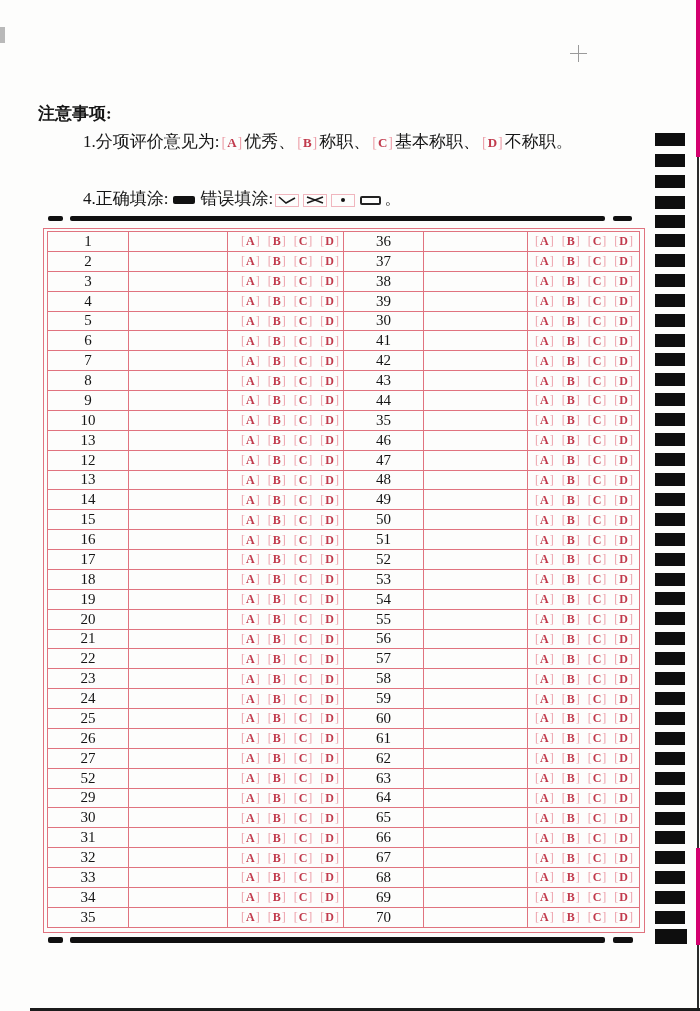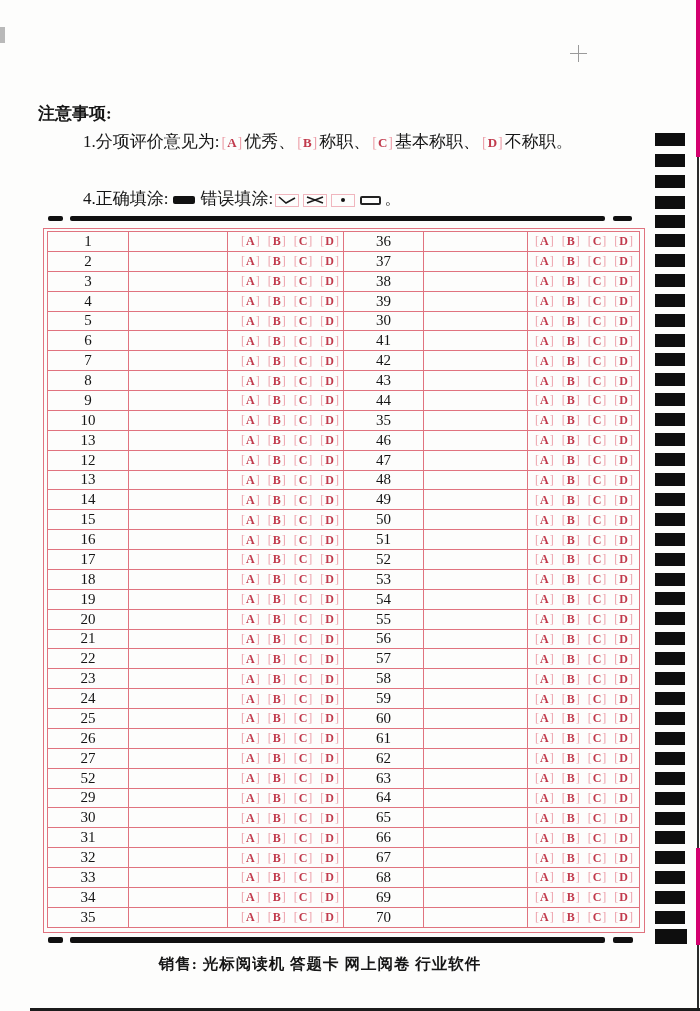--- a/index.html
+++ b/index.html
@@ -1989,21 +1989,20 @@
             </td>
           </tr>
         </tbody>
     </table>
   </div>
 
   <div class="sync" style="left:48px;top:937px;width:15px;height:6px;"></div>
   <div class="sync" style="left:70px;top:937px;width:535px;height:6px;"></div>
   <div class="sync" style="left:613px;top:937px;width:20px;height:6px;"></div>
 
-  <div class="footer-text">销售: 光标阅读机 答题卡 网上阅卷 行业软件</div>
 
   <div id="timing-column">
       <div class="tmark" style="top: 133px;"></div>
       <div class="tmark" style="top: 154px;"></div>
       <div class="tmark" style="top: 175px;"></div>
       <div class="tmark" style="top: 196px;"></div>
       <div class="tmark" style="top: 215px;"></div>
       <div class="tmark" style="top: 234px;"></div>
       <div class="tmark" style="top: 253.914px;"></div>
       <div class="tmark" style="top: 273.828px;"></div>

